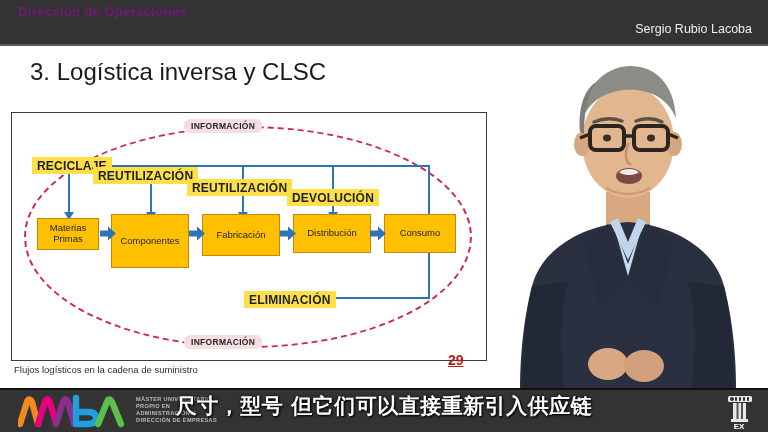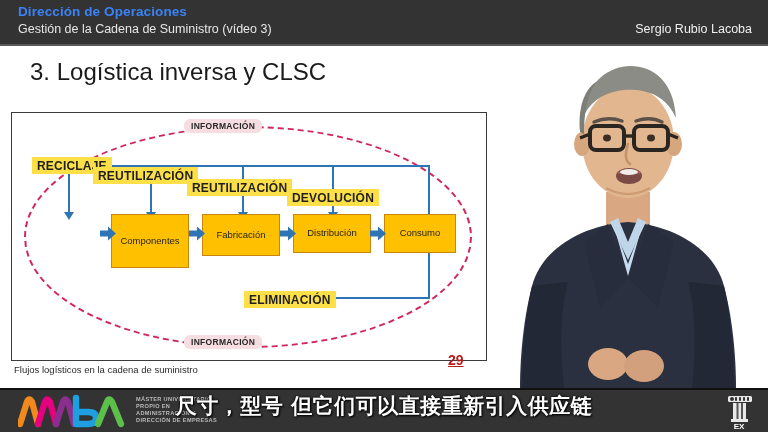--- a/index.html
+++ b/index.html
@@ -2,21 +2,21 @@
 <html><head>
 <meta charset="utf-8">
 <style>
   html,body{margin:0;padding:0;background:#000;}
   body{width:768px;height:432px;overflow:hidden;font-family:"Liberation Sans",sans-serif;}
   #stage{position:relative;width:768px;height:432px;background:#ffffff;overflow:hidden;}
 
   
   .hdr{position:absolute;left:0;top:0;width:768px;height:45px;background:#333333;}
   .hdr-line{position:absolute;left:0;top:44px;width:768px;height:2px;background:#5a5a5a;}
-  .hdr-title{position:absolute;left:18px;top:4px;font-size:13.5px;font-weight:bold;color:#3b82f6;
+  .hdr-title{position:absolute;left:18px;top:4px;font-size:13.5px;font-weight:bold;color:#701a75;
              letter-spacing:.1px;white-space:nowrap;}
   .hdr-sub{position:absolute;left:18px;top:22px;font-size:12.5px;color:#e6e6e6;white-space:nowrap;}
   .hdr-author{position:absolute;right:16px;top:22px;font-size:12.5px;color:#efefef;white-space:nowrap;}
 
   
   .slide-title{position:absolute;left:30px;top:58px;font-size:24px;color:#1a1a1a;white-space:nowrap;}
 
   
   .diagram{position:absolute;left:11px;top:112px;width:474px;height:247px;
            background:#ffffff;border:1.6px solid #3a3a3a;overflow:hidden;}
@@ -75,21 +75,20 @@
             text-shadow:0 0 3px #000,1px 1px 2px #000;letter-spacing:.5px;}
 </style>
 </head>
 <body>
 
 <div id="stage">
 
   <div class="hdr"></div>
   <div class="hdr-line"></div>
   <div class="hdr-title">Dirección de Operaciones</div>
-  <div class="hdr-sub">Gestión de la Cadena de Suministro (vídeo 3)</div>
   <div class="hdr-author">Sergio Rubio Lacoba</div>
 
   <div class="slide-title">3. Logística inversa y CLSC</div>
 
   <div class="diagram">
     <div class="dgm-inner">
 
       <div class="ellipse"></div>
 
       <div class="bl hbus" style="left:56px;top:52px;width:362px;"></div>
@@ -111,20 +110,24 @@
       <div class="bl vdrop" style="left:416px;top:140px;height:46px;"></div>
       <div class="bl hbus" style="left:323px;top:184px;width:95px;"></div>
       <div class="aleft" style="left:315px;top:178px;"></div>
 
       <div class="gtag" style="left:20px;top:44px;">RECICLAJE</div>
       <div class="gtag" style="left:81px;top:54px;">REUTILIZACIÓN</div>
       <div class="gtag" style="left:175px;top:66px;">REUTILIZACIÓN</div>
       <div class="gtag" style="left:275px;top:76px;">DEVOLUCIÓN</div>
       <div class="gtag" style="left:232px;top:178px;">ELIMINACIÓN</div>
 
+      <div class="obox" style="left:25px;top:105px;width:62px;height:32px;">
+        <span style="white-space:pre-line;">Materias
+Primas</span>
+      </div>
       <div class="obox" style="left:99px;top:101px;width:78px;height:54px;">
         <span>Componentes</span>
       </div>
       <div class="obox" style="left:190px;top:101px;width:78px;height:42px;">
         <span>Fabricación</span>
       </div>
       <div class="obox" style="left:281px;top:101px;width:78px;height:39px;">
         <span>Distribución</span>
       </div>
       <div class="obox" style="left:372px;top:101px;width:72px;height:39px;">

